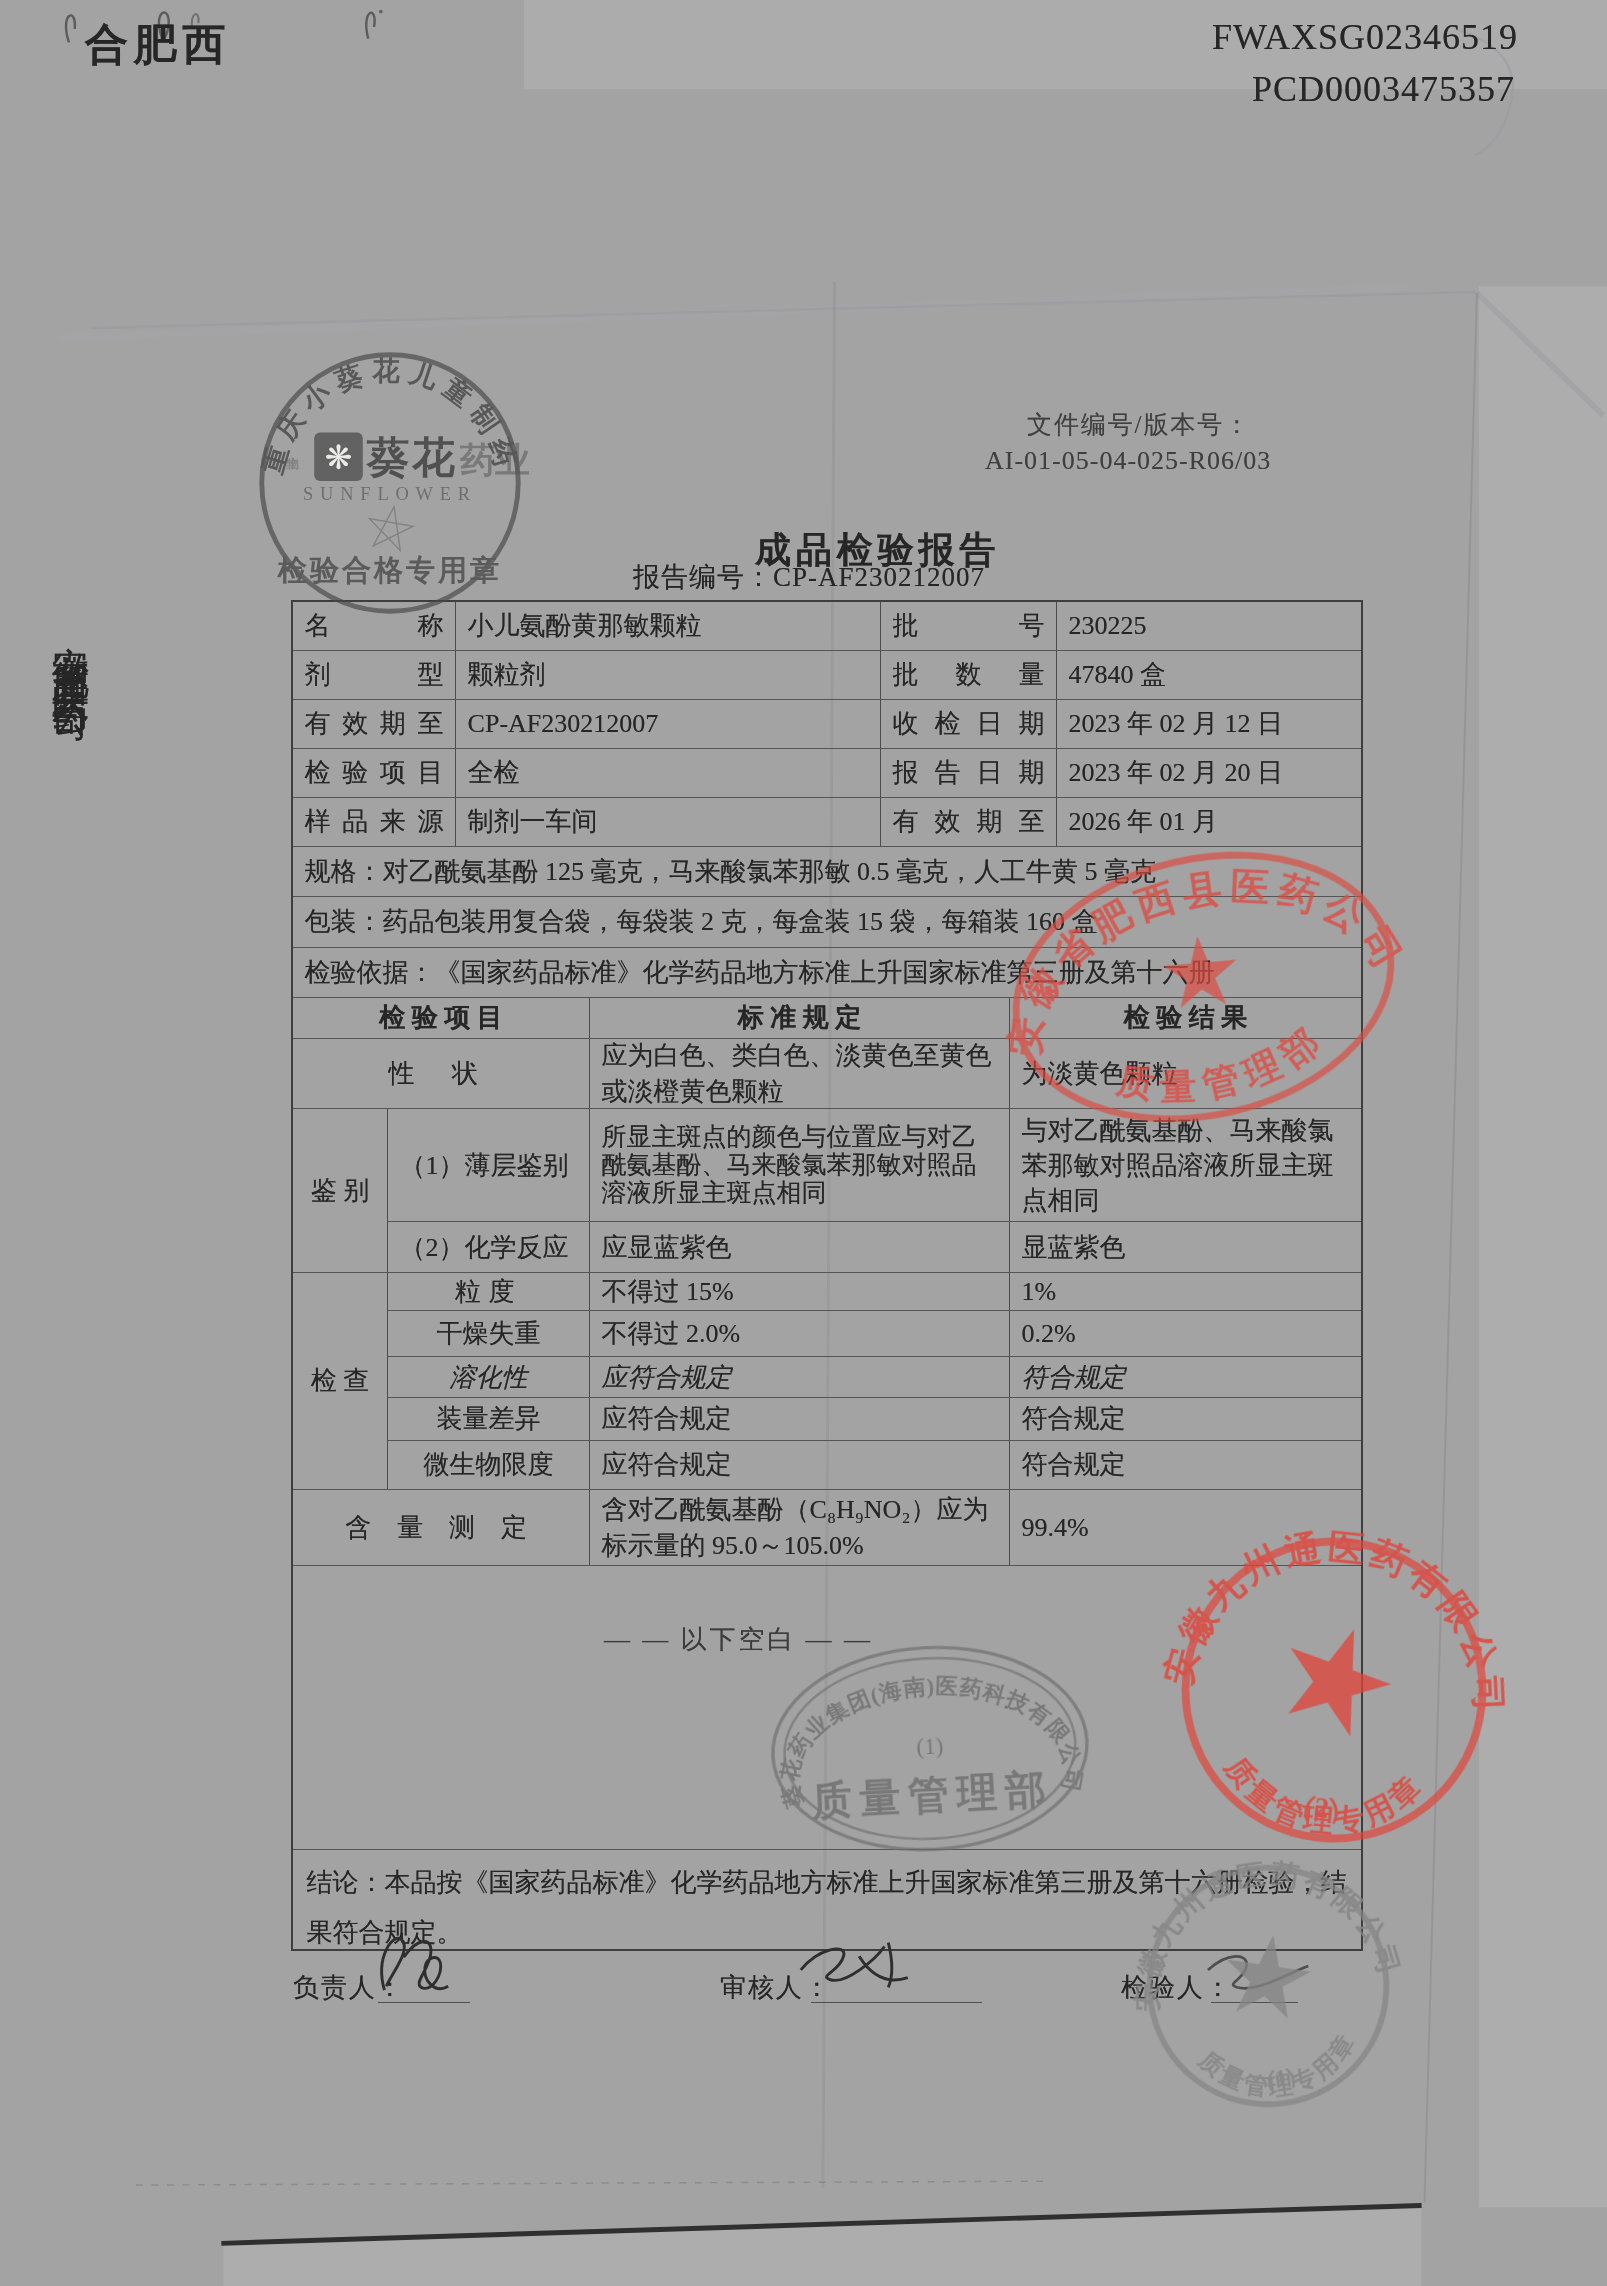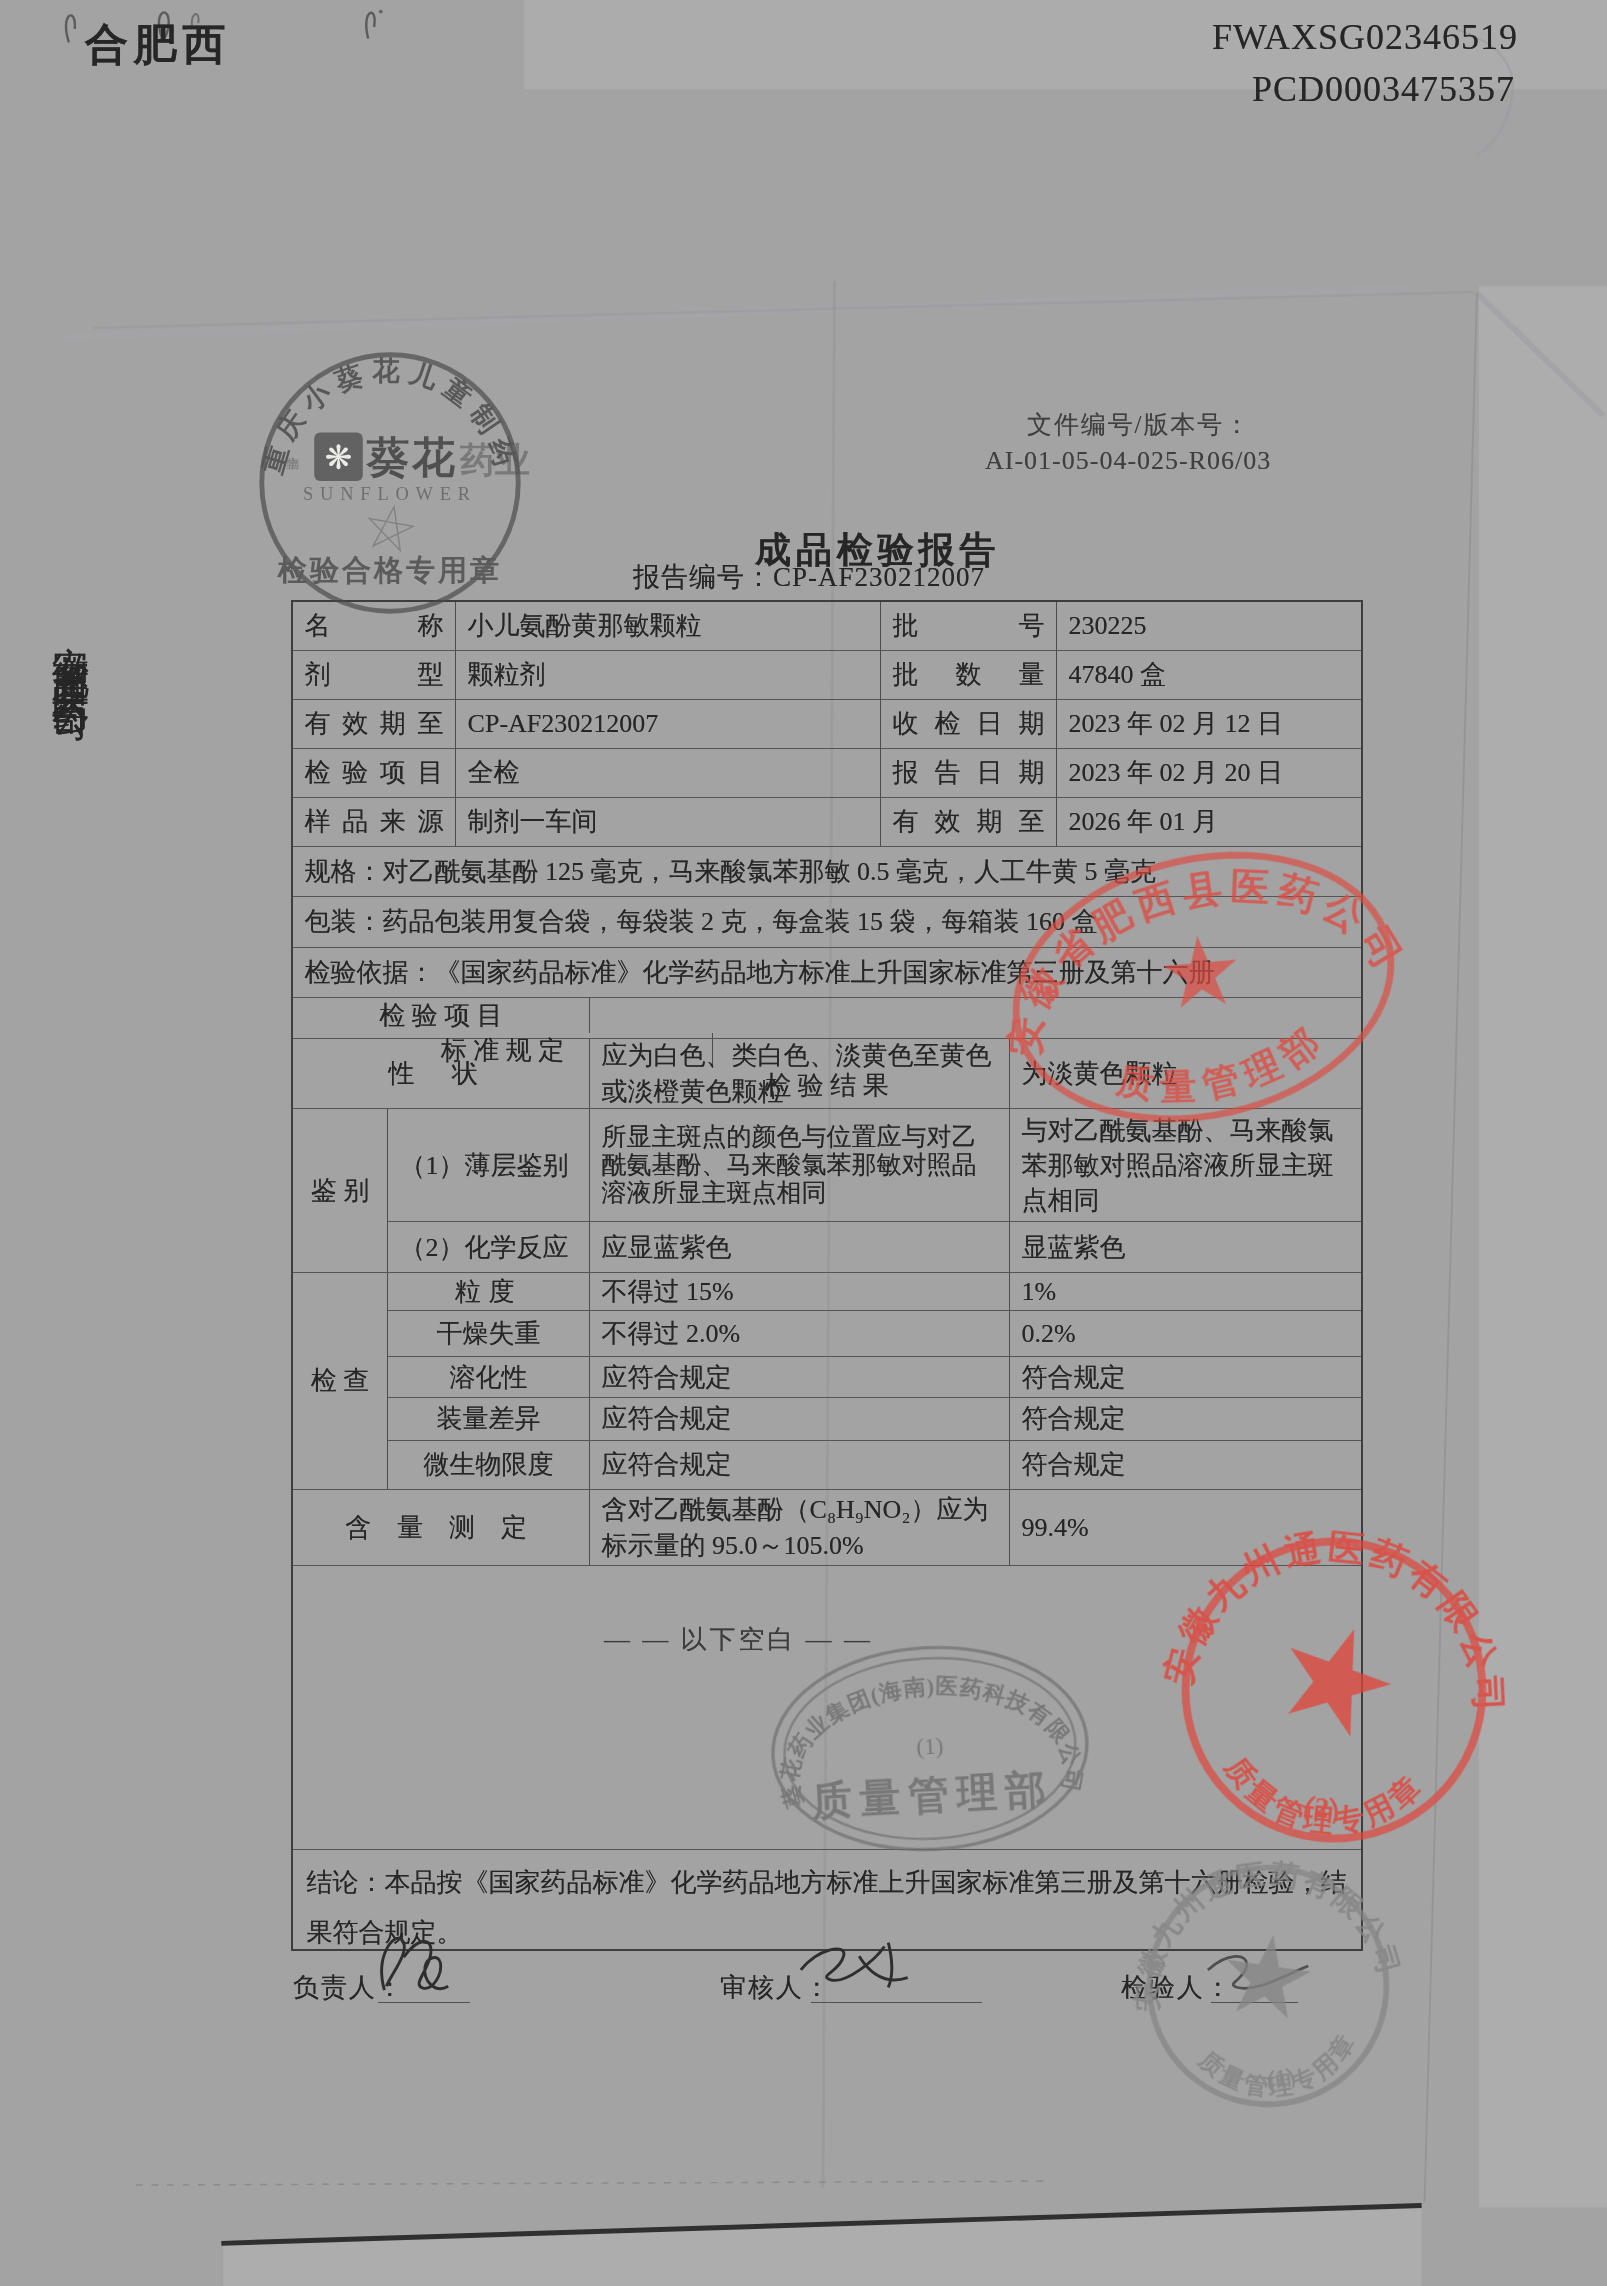--- a/index.html
+++ b/index.html
@@ -27,30 +27,30 @@
   .row:last-child{border-bottom:none;}
   .cell{box-sizing:border-box;border-right:1.9px solid #4c4c4c;display:flex;align-items:center;
         padding:0 11.6px;line-height:1.35;}
   .cell.last{border-right:none;}
   .jl{width:100%;text-align:justify;text-align-last:justify;}
   .ctr{justify-content:center;text-align:center;}
   .r-info{height:49px;}
   .cA1{width:163px;}.cA2{width:425px;}.cA3{width:176px;}.cA4{flex:1;}
   .r-spec{height:50px;}.r-pack{height:51px;}.r-basis{height:50px;}
   .fullcell{flex:1;border-right:none;}
-  .r-head{height:41px;font-weight:normal;flex-direction:column;}
+  .r-head{height:41px;font-weight:bold;}
   .cItem{width:297px;}.cStd{width:420px;}.cRes{flex:1;}
   .r-xing{height:70px;}
   .grp{width:95px;}
   .cSub{width:202px;}
   .subcol{flex:1;display:flex;flex-direction:column;}
   .subrow{display:flex;border-bottom:1.9px solid #555;box-sizing:border-box;}
   .subrow:last-child{border-bottom:none;}
   .h117{height:114px;}.h52{height:50px;}
-  .h40{height:39px;}.h47{height:46px;}.h43{height:42px;}.h44{height:43px;}.h50{height:49px;}
+  .h40{height:39px;}.h47{height:46px;}.h43{height:42px;font-style:italic;}.h44{height:43px;}.h50{height:49px;}
   .tight{line-height:28px;font-size:25px;}
   .r-han{height:76px;}
   .r-blank{height:284px;align-items:flex-start;}
   .blank-note{padding:56px 0 0 311px;font-size:26px;letter-spacing:2.9px;color:#3c3c3c;}
   .r-concl{height:99px;align-items:flex-start;}
   .concl-text{padding:7.8px 13.6px 0 13.6px;line-height:50px;}
 
   
   .sig-label{font-size:26px;letter-spacing:1.9px;}
   .sig-line{border-bottom:1.9px solid #4f4f4f;height:0;}

